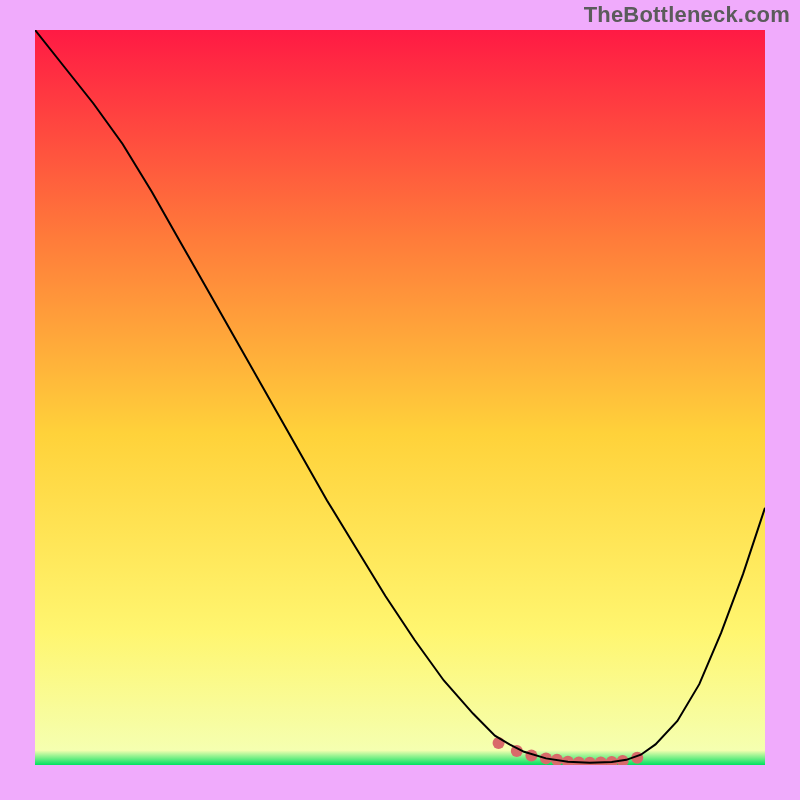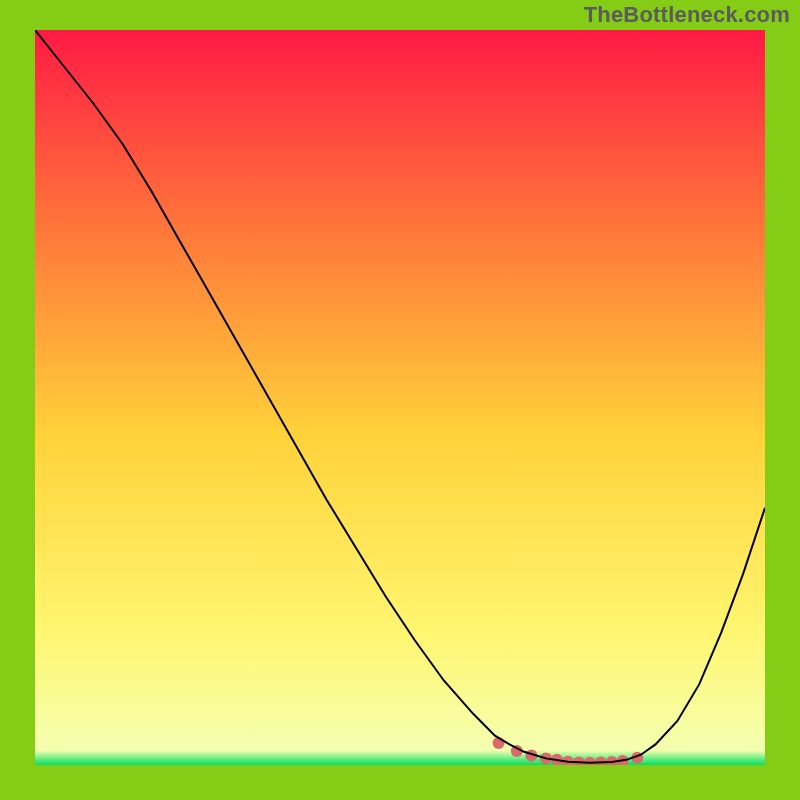--- a/index.html
+++ b/index.html
@@ -8,21 +8,21 @@
     width: 800px;
     height: 800px;
     background: #000;
     overflow: hidden;
     font-family: Arial, Helvetica, sans-serif;
   }
   .frame {
     position: relative;
     width: 800px;
     height: 800px;
-    background: #84cc16;
+    background: #f0abfc;
   }
   .watermark {
     position: absolute;
     top: 2px;
     right: 10px;
     color: #5b5b5b;
     font-size: 22px;
     font-weight: 600;
     letter-spacing: 0.2px;
     z-index: 10;

